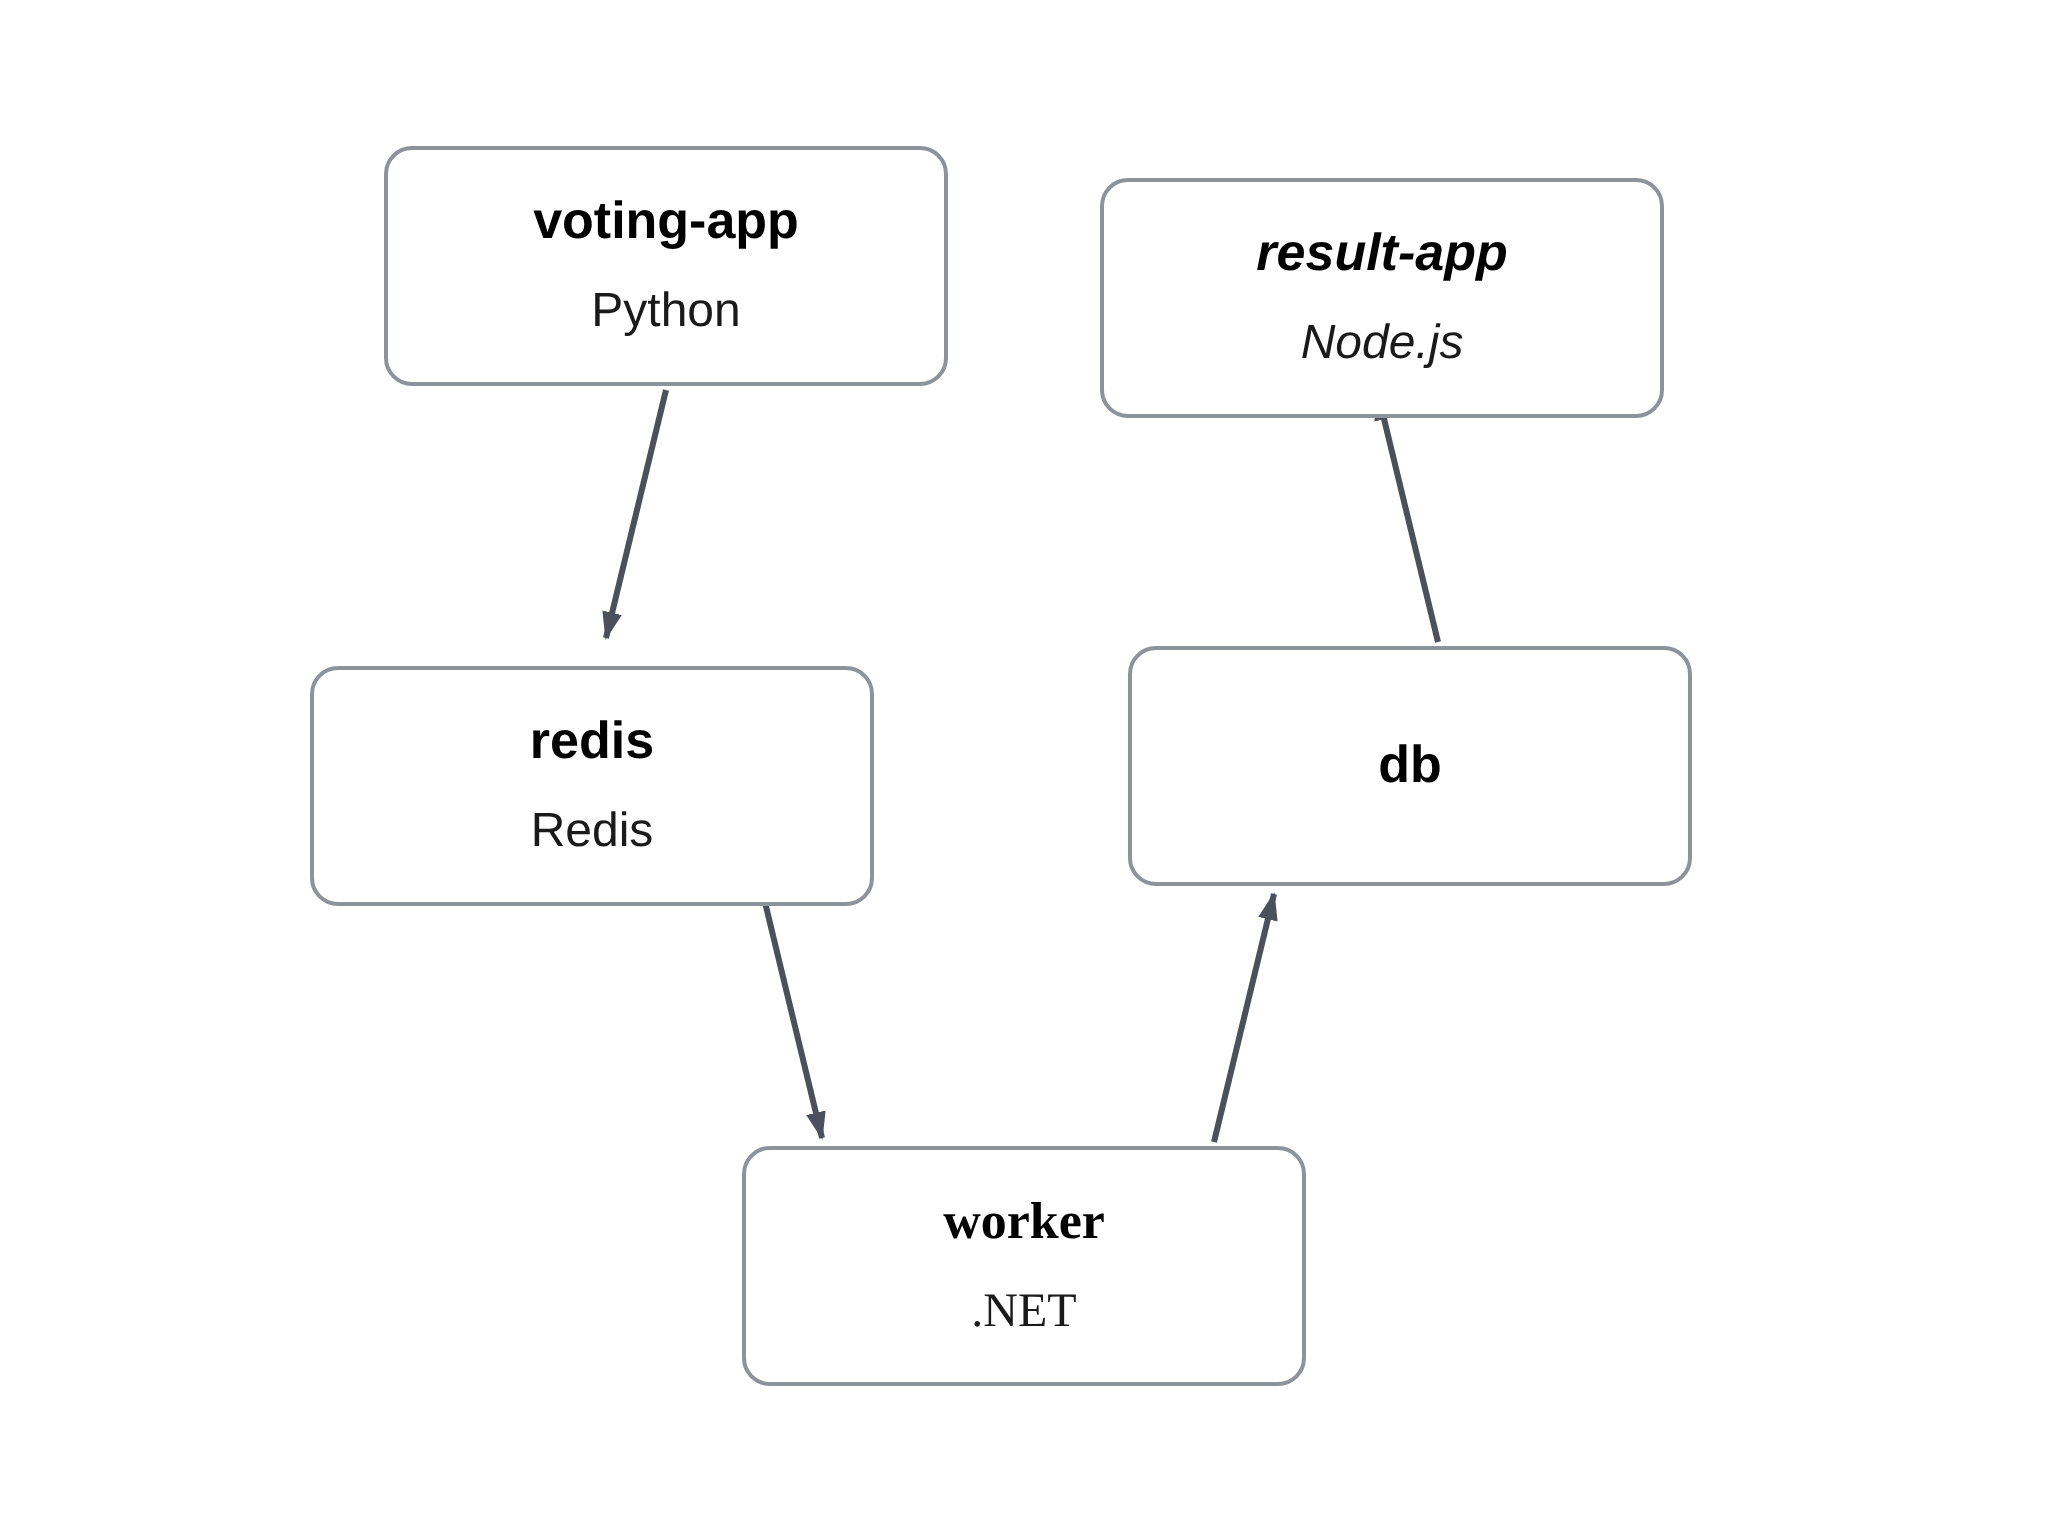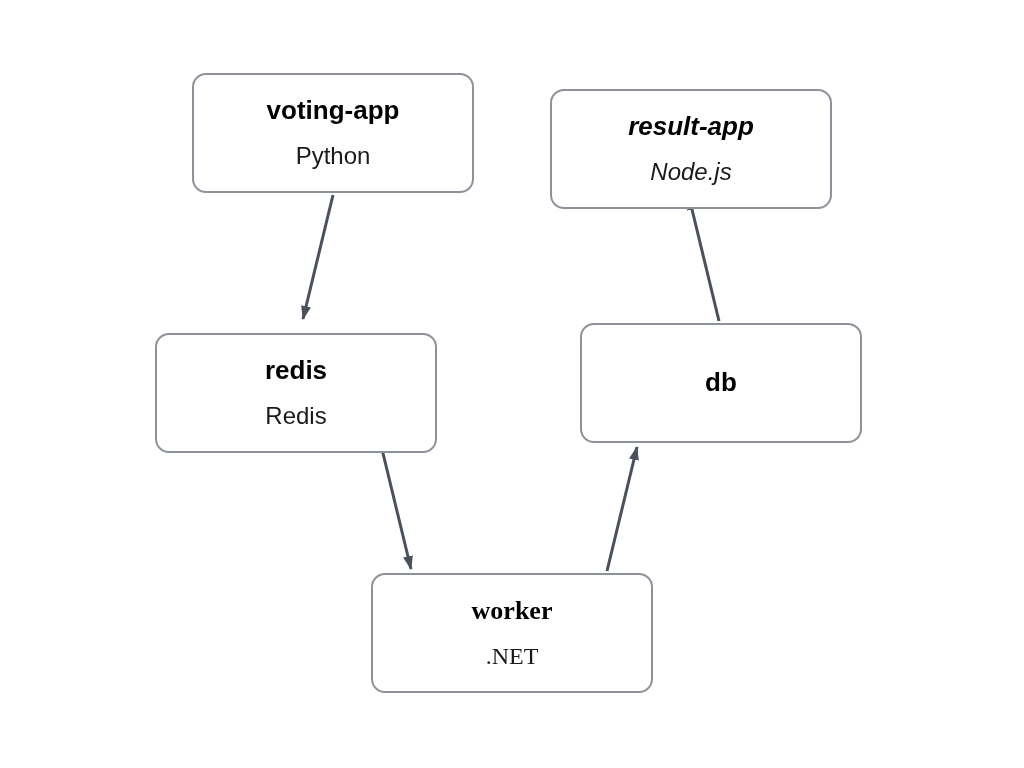--- a/index.html
+++ b/index.html
@@ -53,21 +53,21 @@
   }
   .node-sub {
     font-size: 24px;
     font-weight: normal;
     color: var(--subtitle-text);
     margin-top: 12px;
   }
   .node-voting-app { left: 192px; top: 73px;  }
   .node-result-app { left: 550px; top: 89px; font-style: italic;  }
   .node-redis      { left: 155px; top: 333px; }
-  .node-db         { left: 580px; top: 323px; }
+  .node-db         { left: 564px; top: 323px; }
   .node-worker     { left: 371px; top: 573px; font-family: Liberation Serif, serif; }
 </style>
 </head>
 <body>
 
 <div class="canvas">
 
   <svg class="edges-layer" width="1024" height="768" viewBox="0 0 1024 768" xmlns="http://www.w3.org/2000/svg">
     <defs>
       <marker id="arrowhead" markerUnits="userSpaceOnUse" markerWidth="16" markerHeight="12" refX="13" refY="5" orient="auto">

